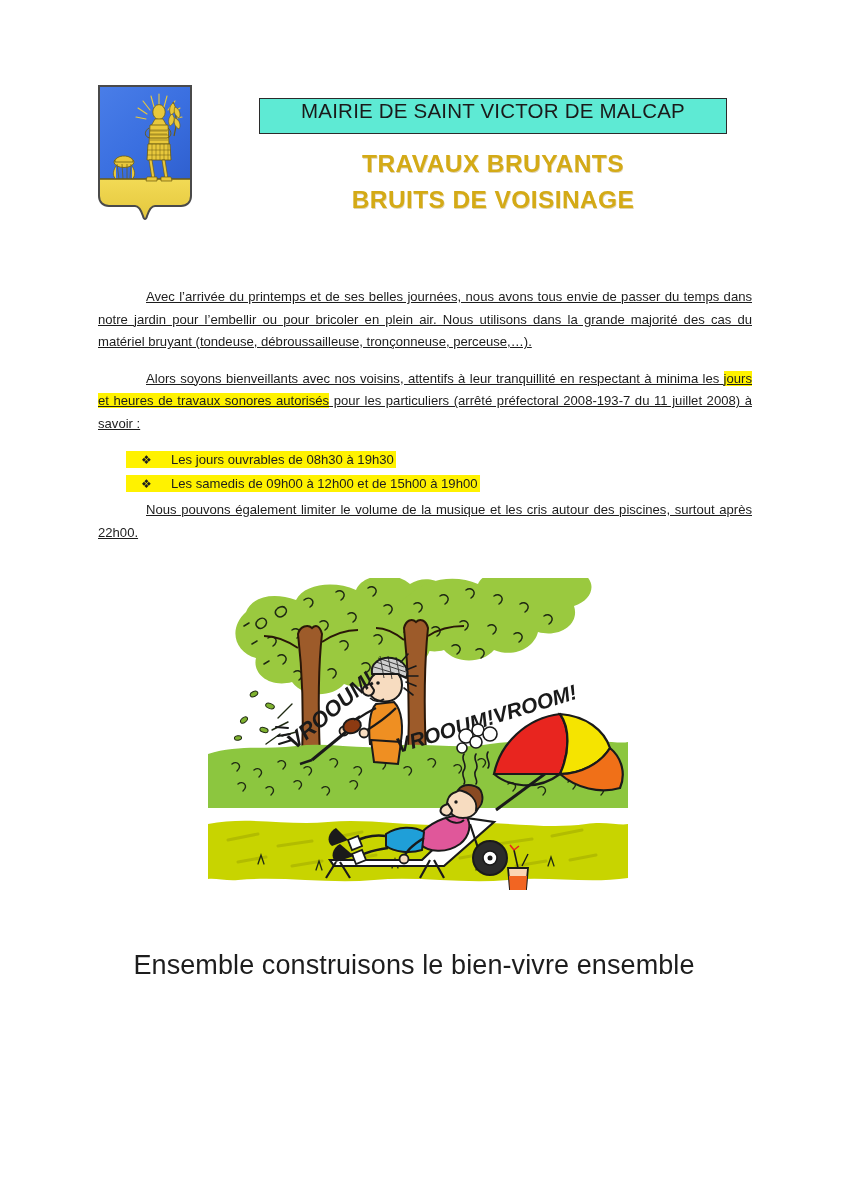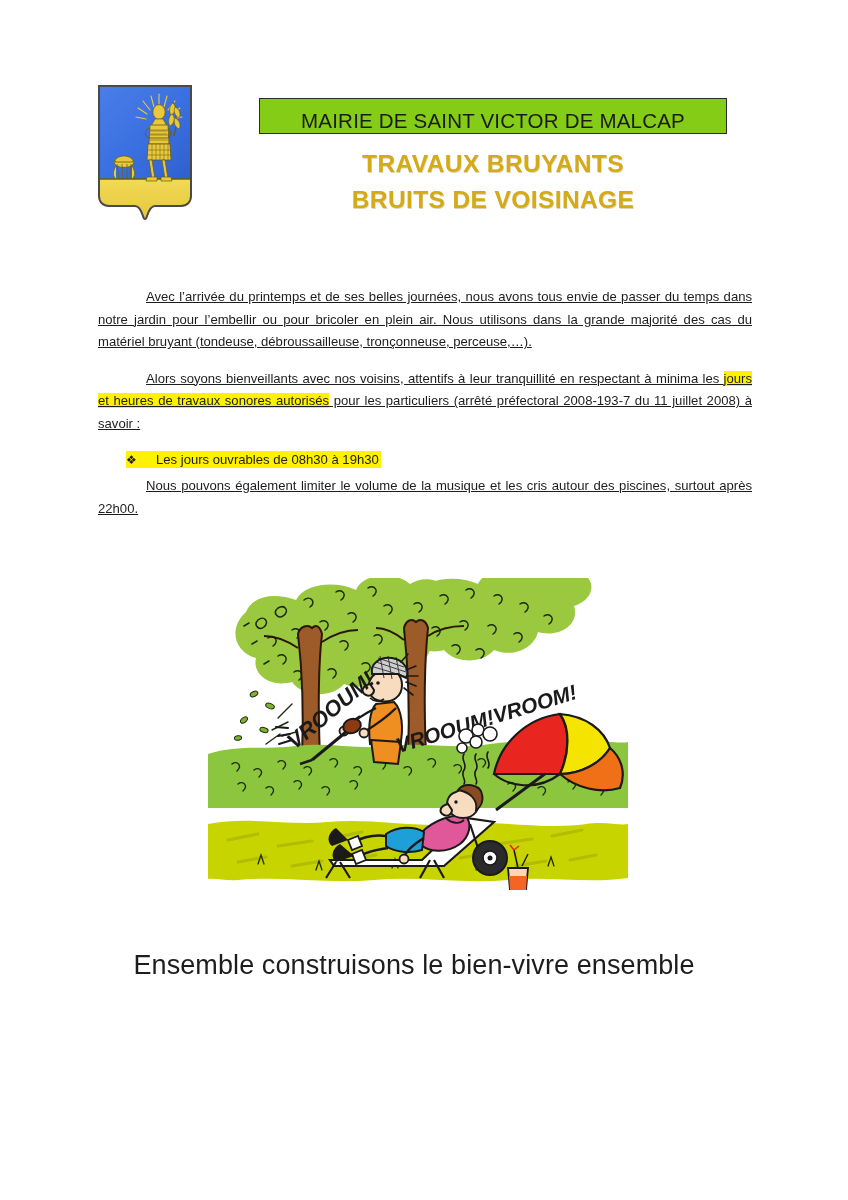--- a/index.html
+++ b/index.html
@@ -33,23 +33,23 @@
 
   .mairie-box {
     position: absolute;
     left: 259px;
     top: 98px;
     width: 468px;
     height: 36px;
     border: 1.4px solid #2b2b2b;
     box-sizing: border-box;
     display: flex;
-    align-items: flex-end;
+    align-items: flex-start;
     justify-content: center;
-    background: #84cc16;
+    background: #5eead4;
   }
   .mairie-box .txt {
     font-family: "Liberation Sans", sans-serif;
     font-size: 20.5px;
     letter-spacing: 0.2px;
     color: #1a1a1a;
     white-space: nowrap;
   }
 
   .subtitle-wrap {
@@ -104,21 +104,21 @@
     font-family: "Liberation Sans", sans-serif;
     font-size: 13.1px;
     line-height: 21px;
     color: #1d1d1d;
     margin: 0 0 2px 0;
     white-space: nowrap;
     display: block;
   }
   .bullets li .hlrow {
     background: #fff200;
-    padding: 1px 2px 1px 0;
+    padding: 1px 2px 1px 15px;
   }
   .bullets li .bul {
     display: inline-block;
     width: 30px;
     color: #1d1d1d;
     font-size: 12px;
   }
 
   .para-after-list { margin-top: 4px; }
 
@@ -245,20 +245,21 @@
 </div>
 
 <div class="doc-body">
 
   <p class="para">Avec l’arrivée du printemps et de ses belles journées, nous avons tous envie de passer du temps dans notre jardin pour l’embellir ou pour bricoler en plein air. Nous utilisons dans la grande majorité des cas du matériel bruyant (tondeuse, débroussailleuse, tronçonneuse, perceuse,…).</p>
 
   <p class="para"><span>Alors soyons bienveillants avec nos voisins, attentifs à leur tranquillité en respectant à minima les </span><span class="hl">jours et heures de travaux sonores autorisés</span><span> pour les particuliers (arrêté préfectoral 2008-193-7 du 11 juillet 2008) à savoir :</span></p>
 
   <ul class="bullets">
     <li><span class="hlrow"><span class="bul">❖</span><span>Les jours ouvrables de 08h30 à 19h30</span></span></li>
+    <li><span class="hlrow"><span class="bul">❖</span><span>Les samedis de 09h00 à 12h00 et de 15h00 à 19h00</span></span></li>
   </ul>
 
   <p class="para para-after-list last">Nous pouvons également limiter le volume de la musique et les cris autour des piscines, surtout après 22h00.</p>
 </div>
 
 <div class="illus">
   <svg width="420" height="312" viewBox="0 0 420 312" xmlns="http://www.w3.org/2000/svg">
     <defs>
       <clipPath id="sceneClip">
           <rect x="0" y="0" width="420" height="312"></rect>

